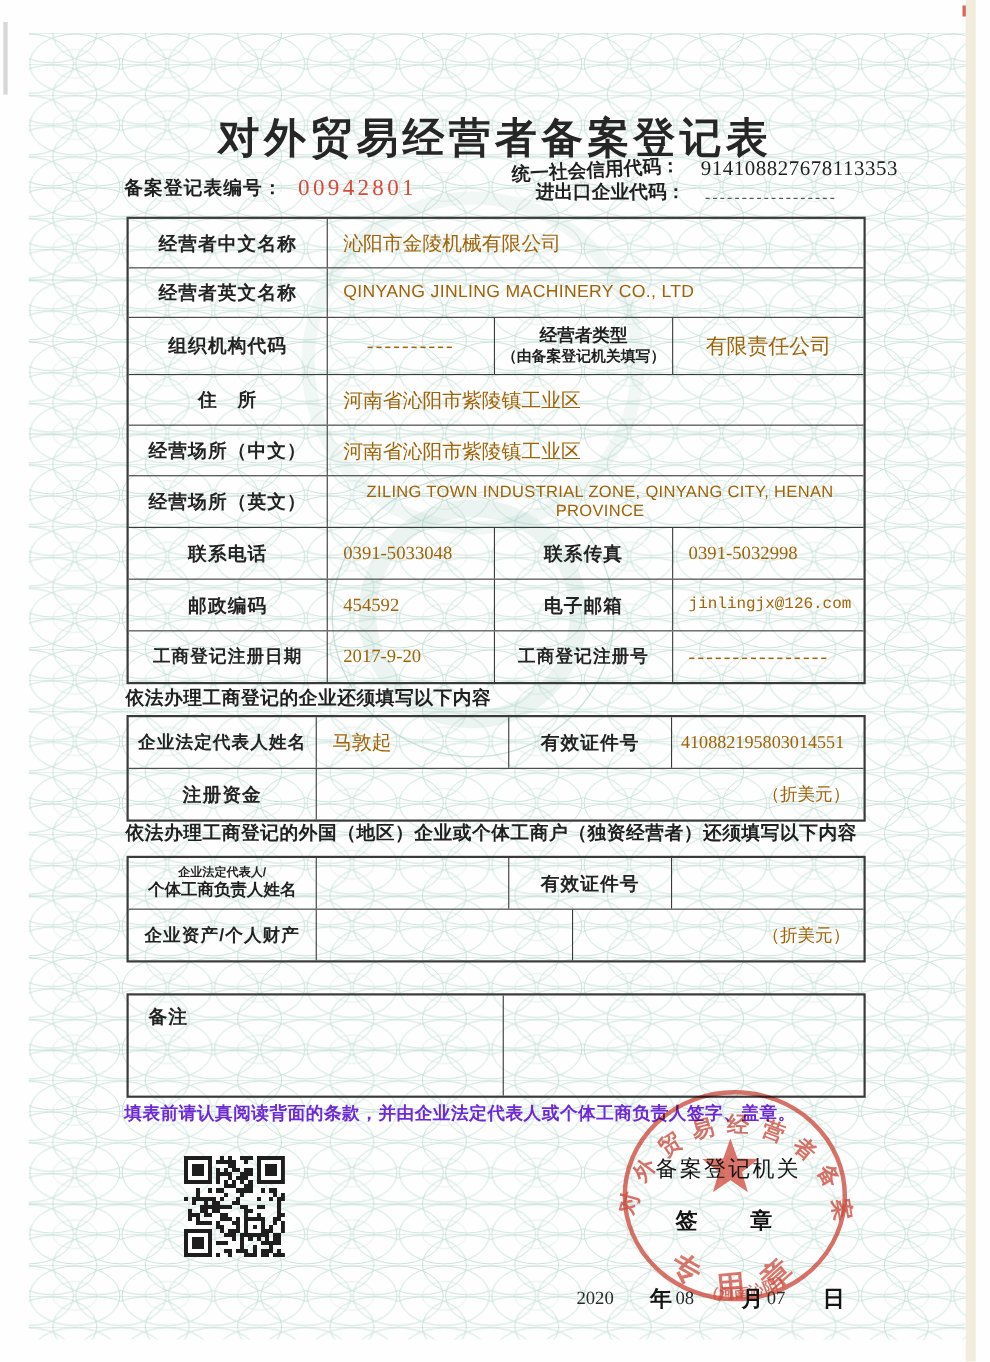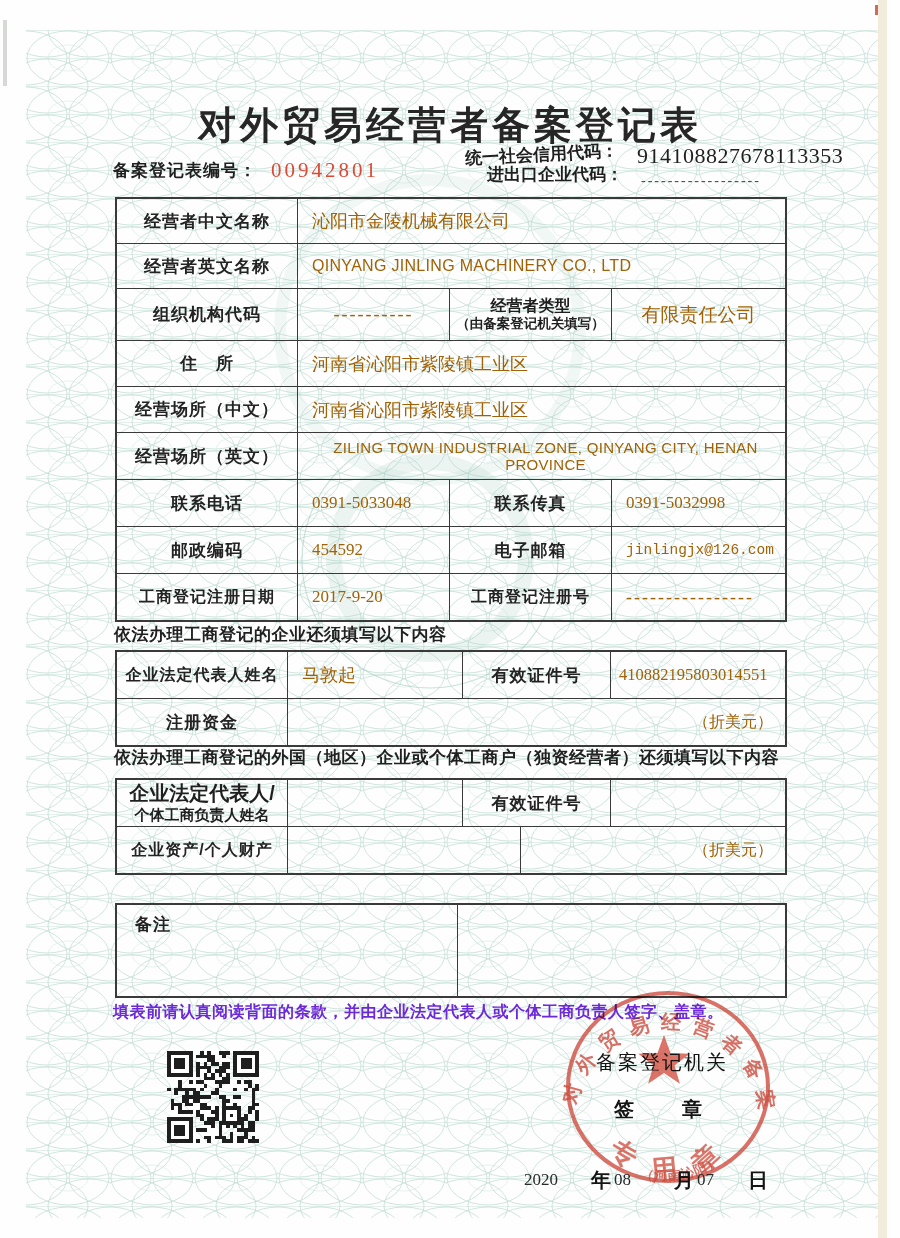--- a/index.html
+++ b/index.html
@@ -24,21 +24,21 @@
   .title{
     position:absolute;left:0;top:100px;width:900px;text-align:center;
     font-size:38px;font-weight:700;letter-spacing:4px;color:#262626;
   }
   .serial{position:absolute;left:113px;top:158px;white-space:nowrap;}
   .serial .lab{font-size:17px;font-weight:600;letter-spacing:1px;}
   .serial .num{font-family:"Liberation Serif",serif;font-size:21px;letter-spacing:3px;margin-left:14px;vertical-align:-1px;}
 
   .codes{position:absolute;left:465px;top:140px;width:360px;height:52px;}
   .cc-label{position:absolute;left:0;top:3px;font-size:17px;font-weight:600;transform:rotate(-3deg);white-space:nowrap;}
-  .cc-value{position:absolute;left:172px;top:3px;font-family:"Liberation Serif",serif;font-size:22px;letter-spacing:.5px;white-space:nowrap;}
+  .cc-value{position:absolute;left:172px;top:3px;font-family:"Liberation Serif",serif;font-size:19px;letter-spacing:.5px;white-space:nowrap;}
   .ie-label{position:absolute;left:22px;top:23px;font-size:17px;font-weight:600;white-space:nowrap;}
   .dashes{font-family:"Liberation Serif",serif;color:#4d4d4d;letter-spacing:2px;font-size:14px;}
   .ie-value{position:absolute;left:176px;top:33px;}
 
   
   .t{position:absolute;left:115px;width:672px;border:2px solid #3a3a3a;box-sizing:border-box;background:transparent;}
   .r{display:flex;align-items:stretch;border-top:1.6px solid #3a3a3a;box-sizing:border-box;}
   .r:first-child{border-top:none;}
   .c{border-left:1.6px solid #3a3a3a;display:flex;align-items:center;justify-content:center;
      padding:2px 6px;box-sizing:border-box;text-align:center;}
@@ -189,21 +189,21 @@
         <div class="c lbl d1">注册资金</div>
         <div class="c v vright grow">（折美元）</div>
       </div>
     </div>
 
     <div class="sec-h" style="top:746px">依法办理工商登记的外国（地区）企业或个体工商户（独资经营者）还须填写以下内容</div>
 
     <div class="t" style="top:778px">
       <div class="r" style="height:46px">
         <div class="c lbl2 d1">
-          <span class="l1" style="font-size:20px">企业法定代表人/</span>
+          <span class="l1" style="font-size:11px">企业法定代表人/</span>
           <span class="l1" style="font-size:15px">个体工商负责人姓名</span>
         </div>
         <div class="c d2"></div>
         <div class="c lbl d3">有效证件号</div>
         <div class="c d4"></div>
       </div>
       <div class="r" style="height:47px">
         <div class="c lbl d1" style="font-size:16px">企业资产/个人财产</div>
         <div class="c w233"></div>
         <div class="c v vright grow">（折美元）</div>

